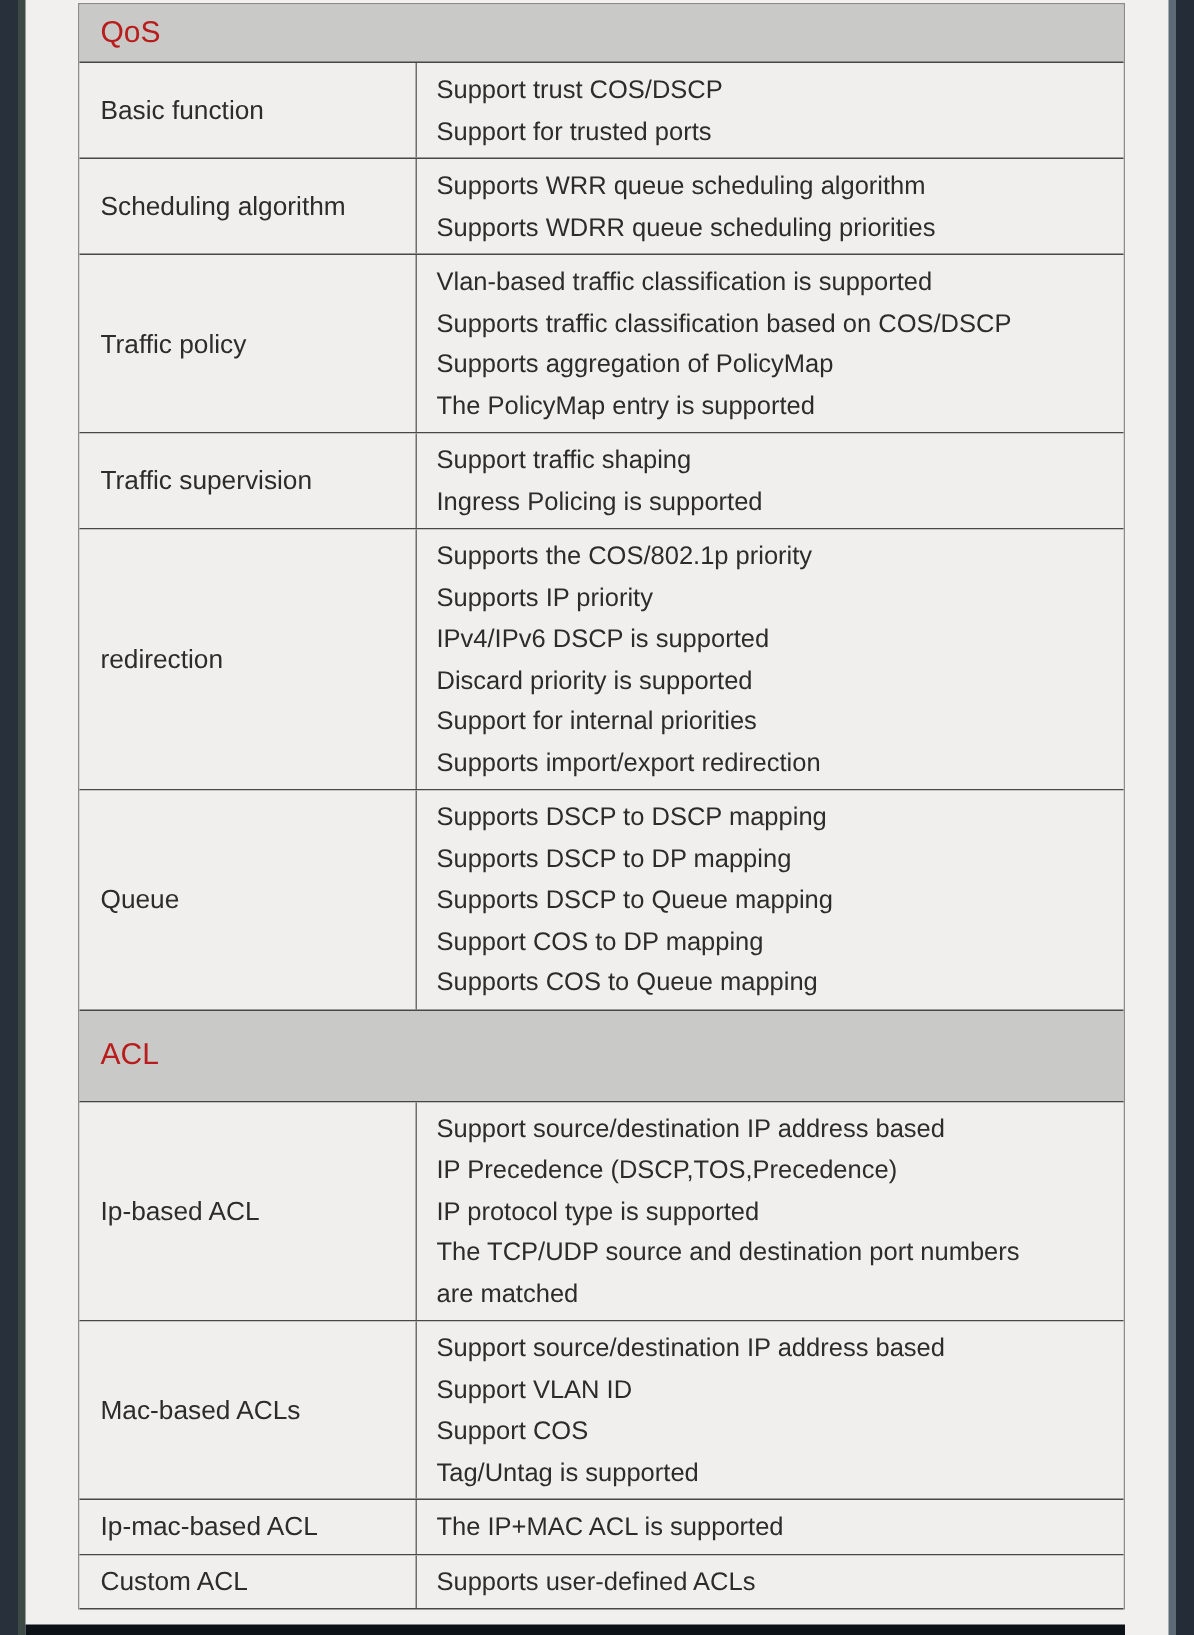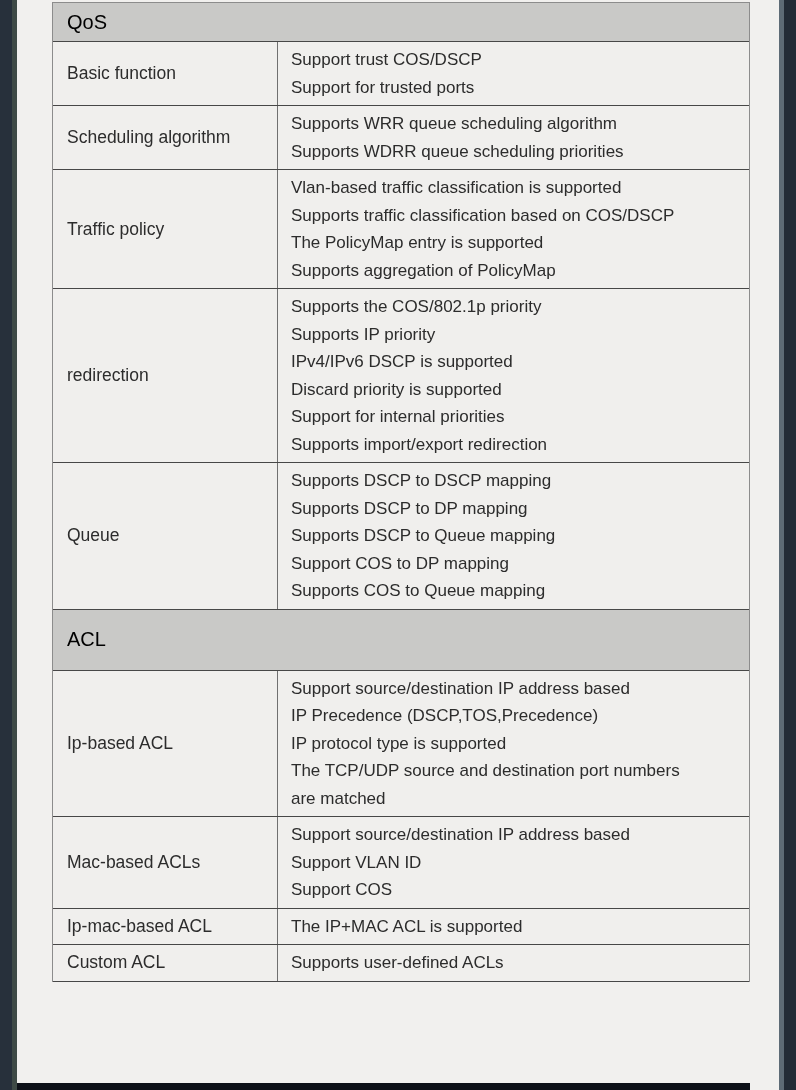--- a/index.html
+++ b/index.html
@@ -28,21 +28,21 @@
     border-left:1px solid var(--outer-border);
     border-right:1px solid var(--outer-border);
     border-top:1px solid var(--outer-border);
     background:var(--cell-bg);
   }
   .section-header{
     background:var(--section-header-bg);
     border-bottom:1px solid var(--grid-line);
     display:flex; align-items:center;
     padding-left:14px;
-    font-size:20px; color:#000000;
+    font-size:20px; color:#b91c1c;
   }
   .hdr-first{height:39px;}
   .hdr-rest{height:61px;}
   .spec-row{
     display:flex;
     border-bottom:1px solid var(--grid-line);
     background:var(--cell-bg);
   }
   .row-label{
     flex:none; width:225px;
@@ -82,22 +82,29 @@
       <div class="row-value">
         <div class="value-line">Supports WRR queue scheduling algorithm</div>
         <div class="value-line">Supports WDRR queue scheduling priorities</div>
       </div>
     </div>
     <div class="spec-row">
       <div class="row-label">Traffic policy</div>
       <div class="row-value">
         <div class="value-line">Vlan-based traffic classification is supported</div>
         <div class="value-line">Supports traffic classification based on COS/DSCP</div>
+        <div class="value-line">Supports aggregation of PolicyMap</div>
         <div class="value-line">The PolicyMap entry is supported</div>
-        <div class="value-line">Supports aggregation of PolicyMap</div>
+      </div>
+    </div>
+    <div class="spec-row">
+      <div class="row-label">Traffic supervision</div>
+      <div class="row-value">
+        <div class="value-line">Support traffic shaping</div>
+        <div class="value-line">Ingress Policing is supported</div>
       </div>
     </div>
     <div class="spec-row">
       <div class="row-label">redirection</div>
       <div class="row-value">
         <div class="value-line">Supports the COS/802.1p priority</div>
         <div class="value-line">Supports IP priority</div>
         <div class="value-line">IPv4/IPv6 DSCP is supported</div>
         <div class="value-line">Discard priority is supported</div>
         <div class="value-line">Support for internal priorities</div>
@@ -124,20 +131,21 @@
         <div class="value-line">The TCP/UDP source and destination port numbers</div>
         <div class="value-line">are matched</div>
       </div>
     </div>
     <div class="spec-row">
       <div class="row-label">Mac-based ACLs</div>
       <div class="row-value">
         <div class="value-line">Support source/destination IP address based</div>
         <div class="value-line">Support VLAN ID</div>
         <div class="value-line">Support COS</div>
+        <div class="value-line">Tag/Untag is supported</div>
       </div>
     </div>
     <div class="spec-row">
       <div class="row-label">Ip-mac-based ACL</div>
       <div class="row-value">
         <div class="value-line">The IP+MAC ACL is supported</div>
       </div>
     </div>
     <div class="spec-row">
       <div class="row-label">Custom ACL</div>

